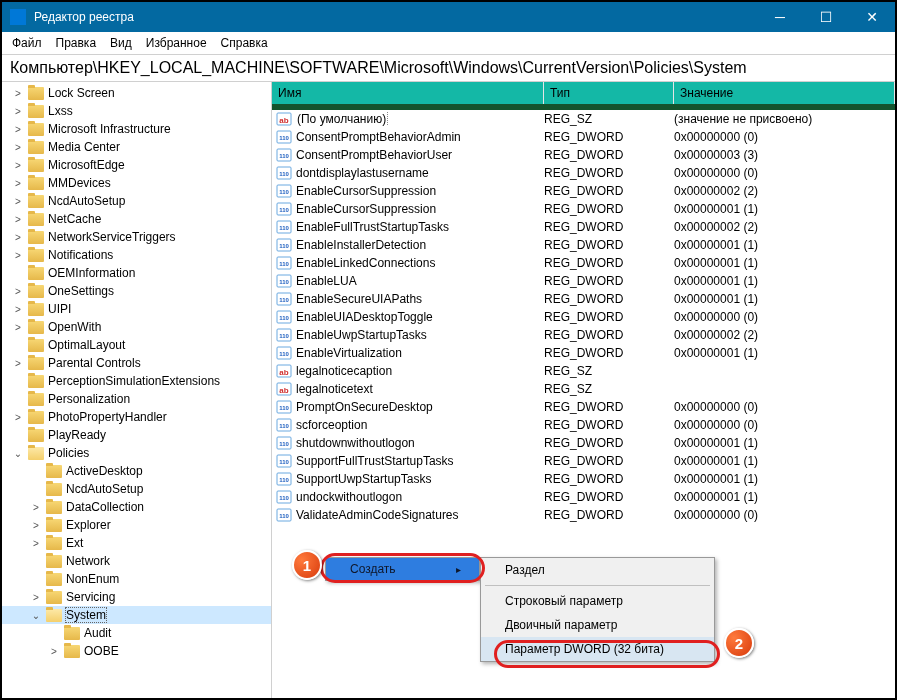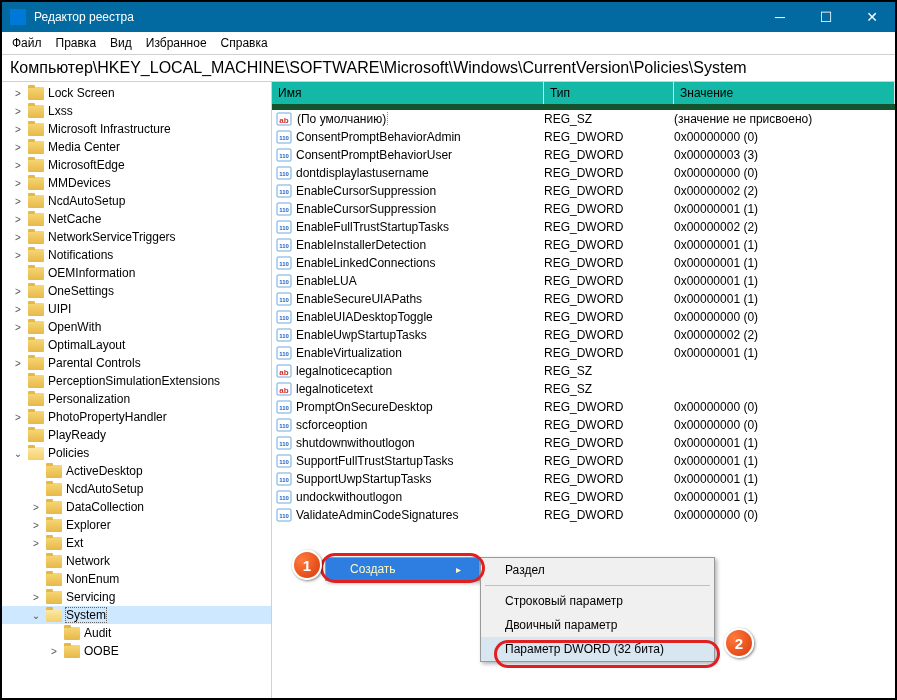--- a/index.html
+++ b/index.html
@@ -30,21 +30,21 @@
 .list-body { overflow-y: auto; height: calc(100% - 24px); }
 .row { display: flex; align-items: center; height: 18px; padding-left: 4px; }
 .row .vicon { width: 16px; height: 16px; margin-right: 4px; flex-shrink: 0; display: flex; align-items: center; justify-content: center; }
 .row .vicon svg { width: 16px; height: 16px; }
 .row .cn { width: 248px; white-space: nowrap; overflow: hidden; }
 .row .ct { width: 130px; }
 .row .cv { flex: 1; }
 .row.default .cn span { outline: 1px dotted #888; padding: 0 1px; }
 .ctx1 { position: absolute; left: 325px; top: 557px; width: 155px; background: #f0f0f0; border: 1px solid #999; box-shadow: 2px 2px 4px rgba(0,0,0,.3); }
 .ctx1 .item { padding: 4px 18px 4px 24px; position: relative; }
-.ctx1 .item.hl { background: #2e7de0; color: #fef9c3; display: flex; justify-content: space-between; align-items: center; }
+.ctx1 .item.hl { background: #2e7de0; color: #0f172a; display: flex; justify-content: space-between; align-items: center; }
 .ctx1 .item.hl::after { content: "▸"; font-size: 10px; }
 .ctx2 { position: absolute; left: 480px; top: 557px; width: 235px; background: #f0f0f0; border: 1px solid #999; box-shadow: 2px 2px 4px rgba(0,0,0,.3); }
 .ctx2 .item { padding: 5px 18px 5px 24px; }
 .ctx2 .item.hover { background: #d8e6f2; }
 .ctx2 .sep { height: 1px; background: #c0c0c0; margin: 3px 4px; }
 .ring { position: absolute; border: 3px solid #e02020; border-radius: 22px; pointer-events: none; }
 .ring1 { left: 320px; top: 553px; width: 165px; height: 30px; }
 .ring2 { left: 494px; top: 640px; width: 226px; height: 28px; }
 .badge { position: absolute; width: 30px; height: 30px; border-radius: 50%; background: radial-gradient(circle at 30% 30%, #ff7a3c, #d83a0c); color: #fff; font-weight: bold; font-size: 15px; display: flex; align-items: center; justify-content: center; border: 2px solid #fff; box-shadow: 1px 1px 3px rgba(0,0,0,.5); }
 .badge1 { left: 292px; top: 550px; }

